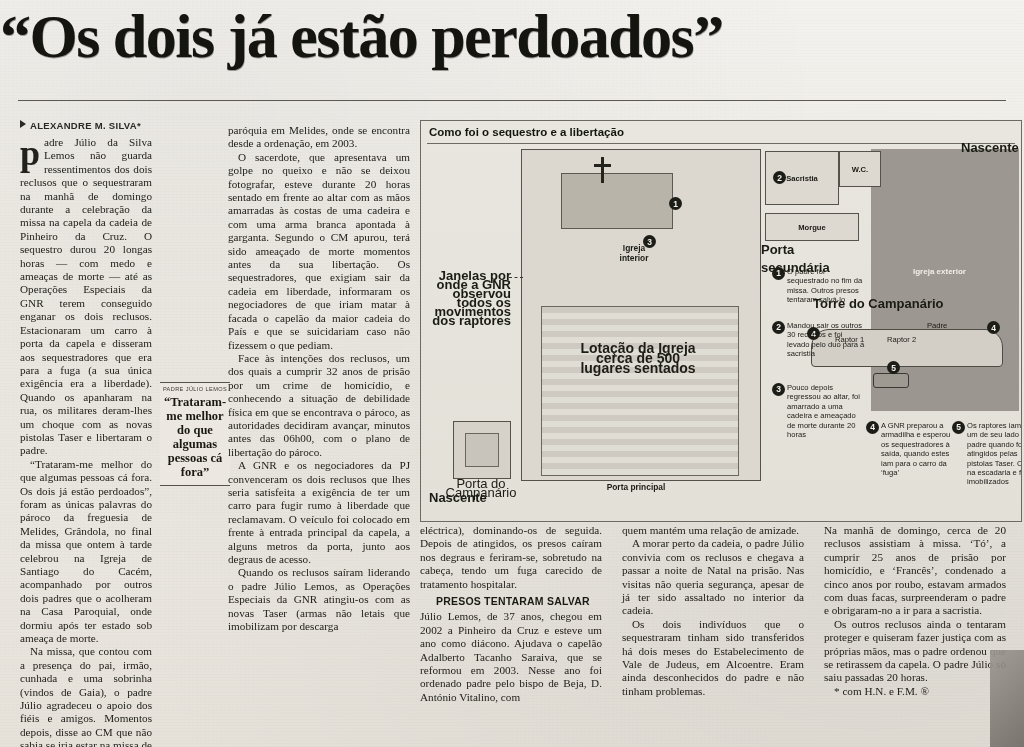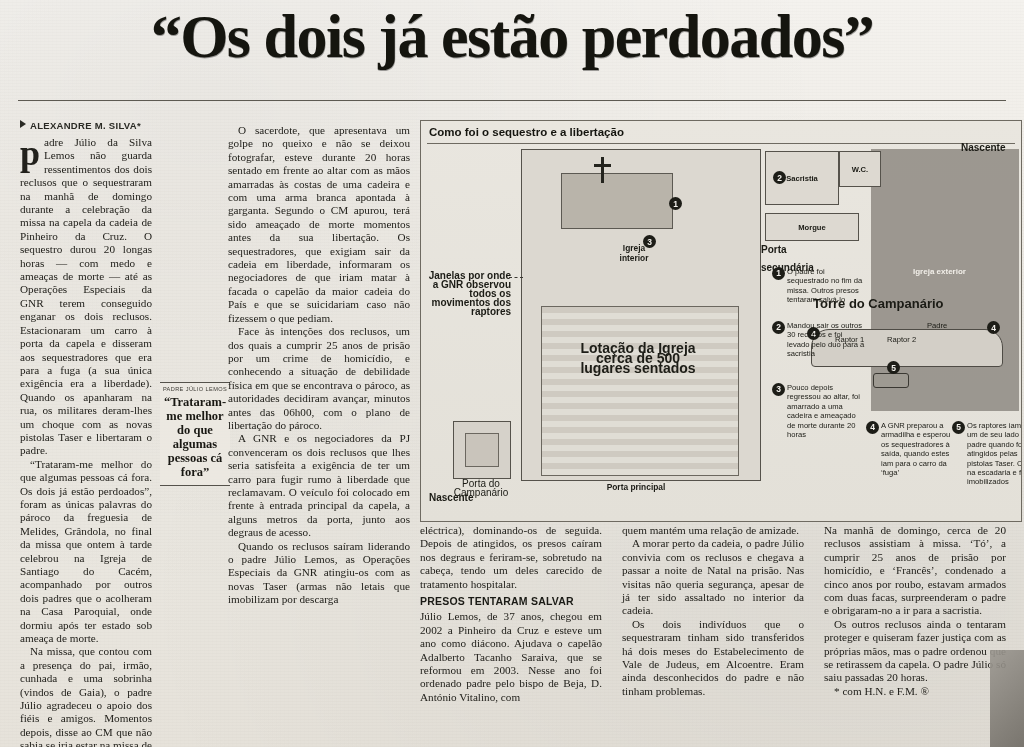--- a/index.html
+++ b/index.html
@@ -31,21 +31,21 @@
     opacity: .35;
     background-image:
       repeating-linear-gradient(0deg, rgba(0,0,0,0.035) 0px, rgba(0,0,0,0.035) 1px, rgba(255,255,255,0) 1px, rgba(255,255,255,0) 3px),
       repeating-linear-gradient(90deg, rgba(0,0,0,0.02) 0px, rgba(0,0,0,0.02) 1px, rgba(255,255,255,0) 1px, rgba(255,255,255,0) 4px);
   }
   .headline {
     position: absolute;
     top: 4px;
     left: 0;
     width: 1024px;
-    text-align: center;
+    text-align: left;
     font-family: "Liberation Serif", serif;
     font-weight: bold;
     font-size: 62px;
     letter-spacing: -1.5px;
     color: #15150f;
     text-shadow: 0.5px 0.5px 0 rgba(0,0,0,0.35);
     line-height: 1.05;
   }
   .hrule {
     position: absolute;
@@ -117,21 +117,21 @@
     line-height: 14px;
     text-align: center;
     color: #191813;
   }
   .subhead {
     font-family: "Liberation Sans", sans-serif;
     font-weight: bold;
     font-size: 10.5px;
     letter-spacing: .2px;
     color: #1a1a15;
-    margin: 4px 0 2px 0;
+    margin: 4px 0 2px 16px;
     text-indent: 0;
   }
   
   .info {
     position: absolute;
     left: 420px;
     top: 120px;
     width: 600px;
     height: 400px;
     background: linear-gradient(180deg,#e9e6df 0%, #e3e0d8 100%);
@@ -292,21 +292,21 @@
     line-height: 9.4px;
     color: #1b1b15;
   }
   .legend .n {
     position: absolute;
     left: -15px; top: 0;
   }
   .tag {
     position: absolute;
     font-family: "Liberation Sans", sans-serif;
-    font-size: 10px;
+    font-size: 13px;
     color: #1b1b15;
     line-height: 9px;
   }
   .arrow-line {
     position: absolute;
     border-top: 1px dashed #3a3832;
   }
   .bottom-cols {
     position: absolute;
     top: 524px;
@@ -337,22 +337,23 @@
     <p>“Trataram-me melhor do que algumas pessoas cá fora. Os dois já estão perdoados”, foram as únicas palavras do pároco da freguesia de Melides, Grândola, no final da missa que ontem à tarde celebrou na Igreja de Santiago do Cacém, acompanhado por outros dois padres que o acolheram na Casa Paroquial, onde dormiu após ter estado sob ameaça de morte.</p>
     <p>Na missa, que contou com a presença do pai, irmão, cunhada e uma sobrinha (vindos de Gaia), o padre Júlio agradeceu o apoio dos fiéis e amigos. Momentos depois, disse ao CM que não sabia se iria estar na missa de agradecimento pela “protecção divina” organizada pela sua</p>
   </div>
 
   <div class="pullquote">
     <div class="pq-label">PADRE JÚLIO LEMOS</div>
     <div class="pq-text">“Trataram-me melhor do que algumas pessoas cá fora”</div>
   </div>
 
   <div class="col" style="left:228px; top:124px; width:182px; height:400px;">
+    <p class="first">paróquia em Melides, onde se encontra desde a ordenação, em 2003.</p>
     <p>O sacerdote, que apresentava um golpe no queixo e não se deixou fotografar, esteve durante 20 horas sentado em frente ao altar com as mãos amarradas às costas de uma cadeira e com uma arma branca apontada à garganta. Segundo o CM apurou, terá sido ameaçado de morte momentos antes da sua libertação. Os sequestradores, que exigiam sair da cadeia em liberdade, informaram os negociadores de que iriam matar à facada o capelão da maior cadeia do País e que se suicidariam caso não fizessem o que pediam.</p>
-    <p>Face às intenções dos reclusos, um dos quais a cumprir 25 anos de prisão por um crime de homicídio, e conhecendo a situação de debilidade física em que se encontrava o pároco, as autoridades decidiram avançar, minutos antes das 06h00, com o plano de libertação do pároco.</p>
+    <p>Face às intenções dos reclusos, um dos quais a cumprir 32 anos de prisão por um crime de homicídio, e conhecendo a situação de debilidade física em que se encontrava o pároco, as autoridades decidiram avançar, minutos antes das 06h00, com o plano de libertação do pároco.</p>
     <p>A GNR e os negociadores da PJ convenceram os dois reclusos que lhes seria satisfeita a exigência de ter um carro para fugir rumo à liberdade que reclamavam. O veículo foi colocado em frente à entrada principal da capela, a alguns metros da porta, junto aos degraus de acesso.</p>
     <p>Quando os reclusos saíram liderando o padre Júlio Lemos, as Operações Especiais da GNR atingiu-os com as novas Taser (armas não letais que imobilizam por descarga</p>
   </div>
 
   <div class="info">
     <div class="info-title">Como foi o sequestro e a libertação</div>
     <div class="info-rule"></div>
 
     <div class="dark-right"></div>
     <div class="exterior-label">Igreja exterior</div>
@@ -411,21 +412,21 @@
       <span class="num n">4</span>
       <span>A GNR preparou a armadilha e esperou os sequestradores à saída, quando estes iam para o carro da ‘fuga’</span>
     </div>
     <div class="legend" style="left:546px;top:300px;width:76px;">
       <span class="num n">5</span>
       <span>Os raptores iam cada um de seu lado do padre quando foram atingidos pelas pistolas Taser. Caíram na escadaria e foram imobilizados</span>
     </div>
   </div>
 
   <div class="col bottom-cols" style="left:420px; width:182px;">
-    <p class="first">eléctrica), dominando-os de seguida. Depois de atingidos, os presos caíram nos degraus e feriram-se, sobretudo na cabeça, tendo um deles carecido de tratamento hospitalar.</p>
+    <p class="first">eléctrica), dominando-os de seguida. Depois de atingidos, os presos caíram nos degraus e feriram-se, sobretudo na cabeça, tendo um fuga carecido de tratamento hospitalar.</p>
     <div class="subhead">PRESOS TENTARAM SALVAR</div>
     <p class="first">Júlio Lemos, de 37 anos, chegou em 2002 a Pinheiro da Cruz e esteve um ano como diácono. Ajudava o capelão Adalberto Tacanho Saraiva, que se reformou em 2003. Nesse ano foi ordenado padre pelo bispo de Beja, D. António Vitalino, com</p>
   </div>
 
   <div class="col bottom-cols" style="left:622px; width:182px;">
     <p class="first">quem mantém uma relação de amizade.</p>
     <p>A morar perto da cadeia, o padre Júlio convivia com os reclusos e chegava a passar a noite de Natal na prisão. Nas visitas não queria segurança, apesar de já ter sido assaltado no interior da cadeia.</p>
     <p>Os dois indivíduos que o sequestraram tinham sido transferidos há dois meses do Estabelecimento de Vale de Judeus, em Alcoentre. Eram ainda desconhecidos do padre e não tinham problemas.</p>
   </div>
 

